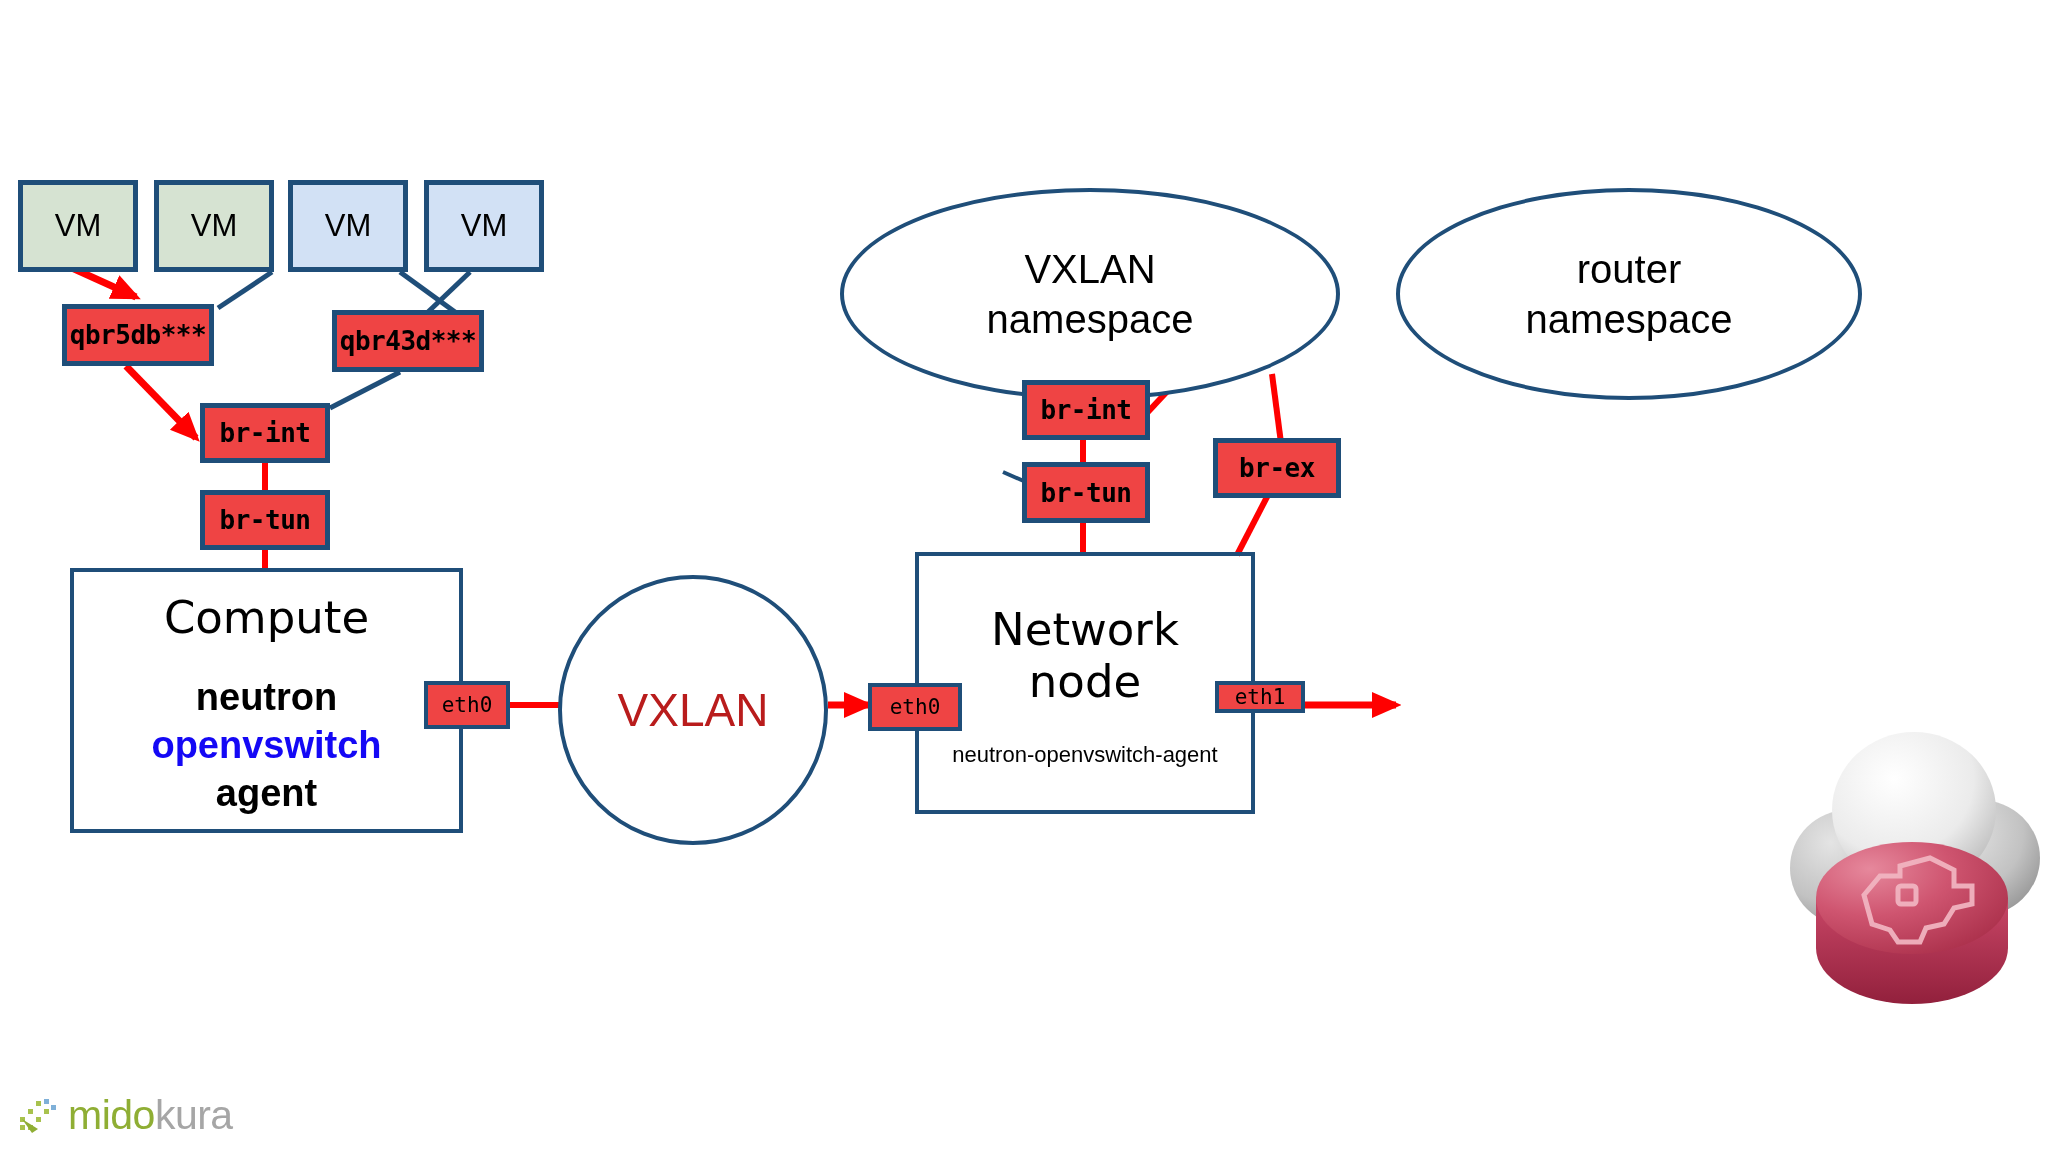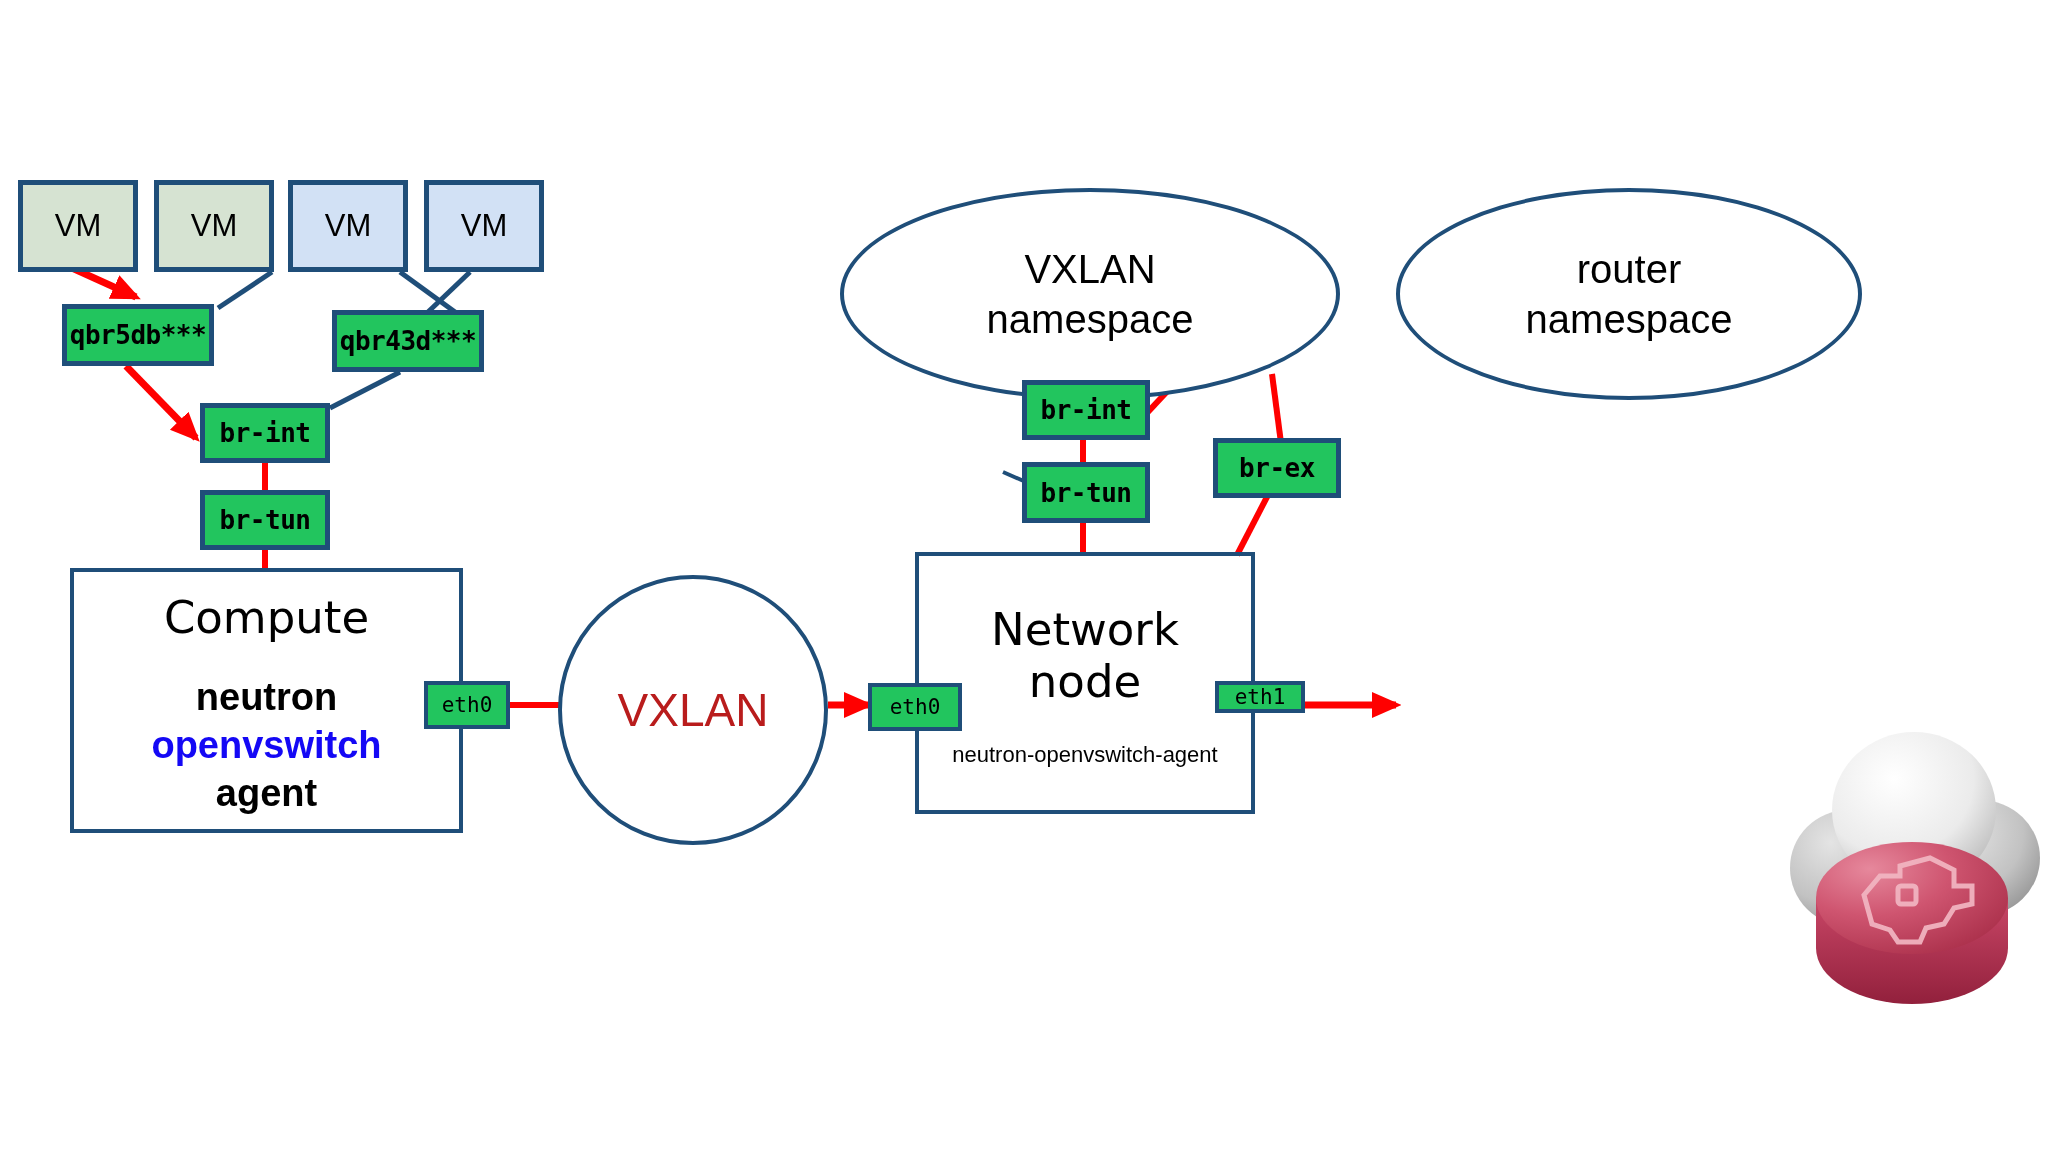--- a/index.html
+++ b/index.html
@@ -38,21 +38,21 @@
     width: 2048px;
     height: 1152px;
     pointer-events: none;
   }
 
   
   .node {
     position: absolute;
     box-sizing: border-box;
     border: 5px solid #1f4e79;
-    background: #22c55e;
+    background: #ef4444;
     display: flex;
     align-items: center;
     justify-content: center;
     color: #000000;
   }
   .vm {
     border-width: 5px;
     font-family: "Liberation Sans", sans-serif;
     font-size: 31px;
   }
@@ -337,14 +337,35 @@
     <g fill="none" stroke="#f2b6c2" stroke-width="5" opacity="0.92">
       <path d="M 96 205
                L 112 186 L 132 186 L 132 176 L 162 168
                L 186 180 L 186 196 L 204 196 L 204 214
                L 186 218 L 176 234 L 158 238 L 152 252
                L 130 252 L 122 240 L 104 234 Z"></path>
       <rect x="130" y="196" width="18" height="18" rx="3"></rect>
     </g>
   </svg>
 
+  <div id="logo">
+    <svg id="logo-mark" viewBox="0 0 42 40" xmlns="http://www.w3.org/2000/svg">
+      <g fill="#a8c24d">
+        <rect x="2" y="22" width="5" height="5"></rect>
+        <rect x="2" y="30" width="5" height="5"></rect>
+        <rect x="10" y="14" width="5" height="5"></rect>
+        <rect x="10" y="30" width="5" height="5"></rect>
+        <rect x="18" y="6" width="5" height="5"></rect>
+        <rect x="18" y="22" width="5" height="5"></rect>
+        <rect x="26" y="14" width="5" height="5"></rect>
+      </g>
+      <g fill="#7fb0d8">
+        <rect x="26" y="4" width="5" height="5"></rect>
+        <rect x="33" y="10" width="5" height="5"></rect>
+      </g>
+      <path d="M 4 24 L 20 34 L 14 38 Z" fill="#8fae34"></path>
+    </svg>
+    <span id="logo-text">
+      <span class="mido">mido</span><span class="kura">kura</span>
+    </span>
+  </div>
 
 </div>
 
 </body></html>

